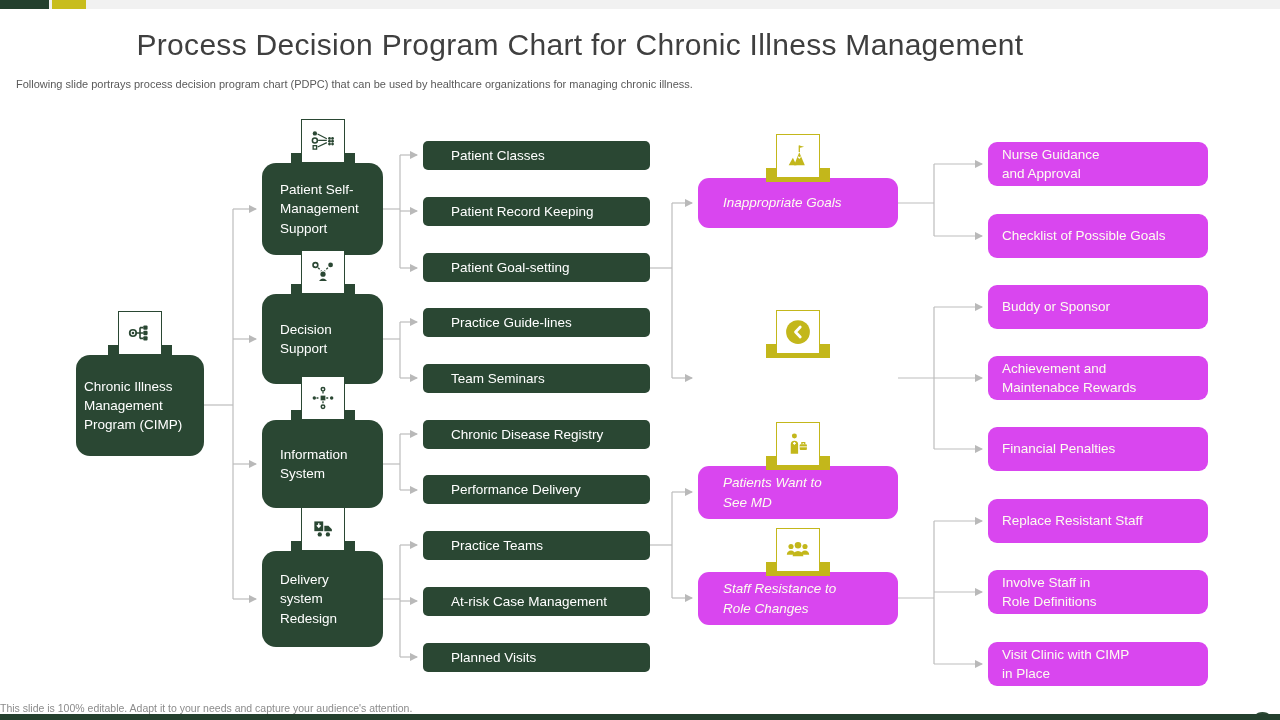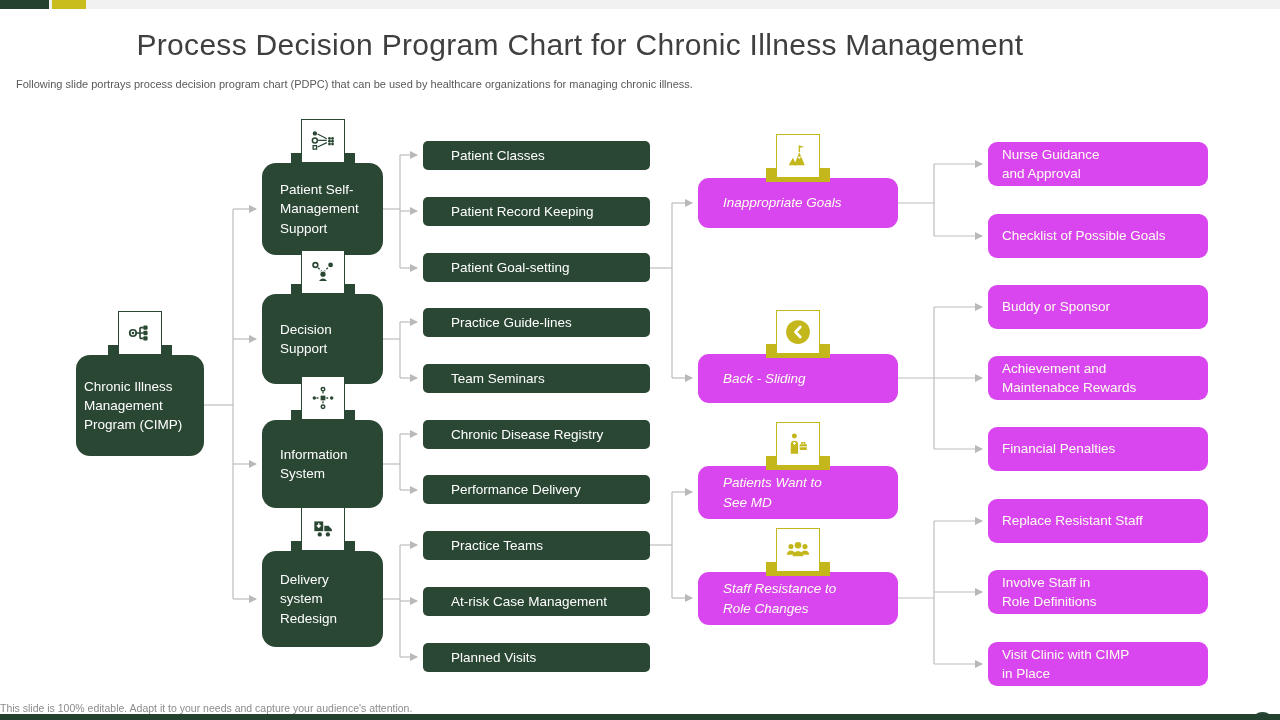--- a/index.html
+++ b/index.html
@@ -161,23 +161,20 @@
   <div class="node dark lv3" style="top:587px">
     <span class="node-label">At-risk Case Management</span>
   </div>
   <div class="node dark lv3" style="top:643px">
     <span class="node-label">Planned Visits</span>
   </div>
 
   <div class="node yel lv4" style="top:178px;height:50px">
     <span class="node-label">Inappropriate Goals</span>
   </div>
-  <div class="node yel lv4" style="top:354px;height:49px">
-    <span class="node-label">Back - Sliding</span>
-  </div>
   <div class="node yel lv4" style="top:466px;height:53px">
     <span class="node-label">Patients Want to
 See MD</span>
   </div>
   <div class="node yel lv4" style="top:572px;height:53px">
     <span class="node-label">Staff Resistance to
 Role Changes</span>
   </div>
 
   <div class="node yel lv5" style="top:142px">

